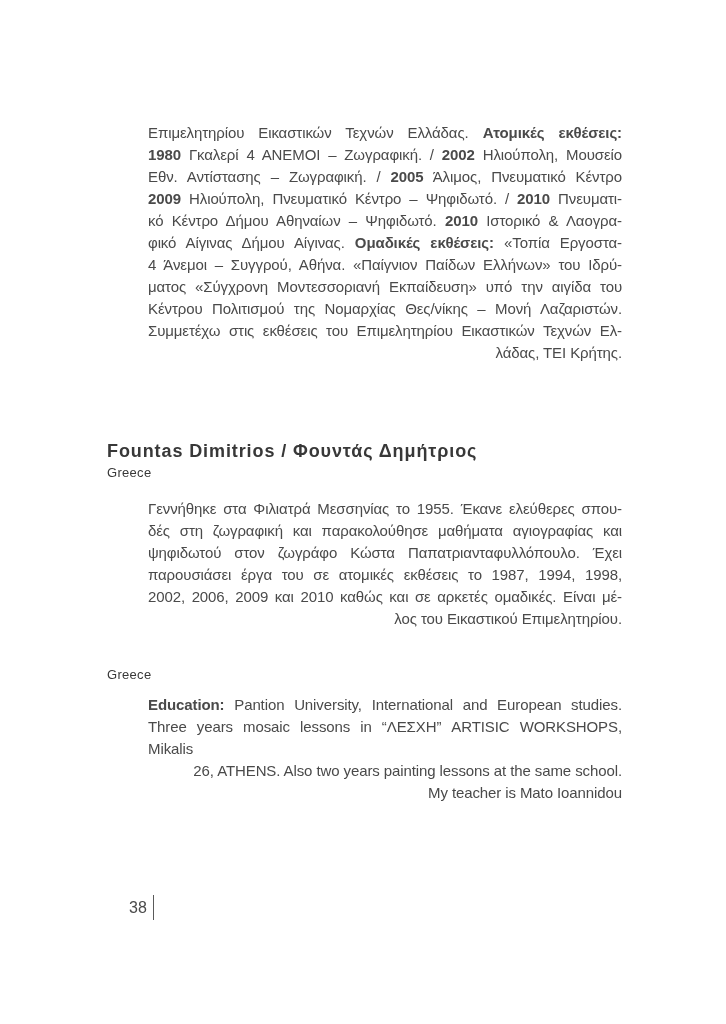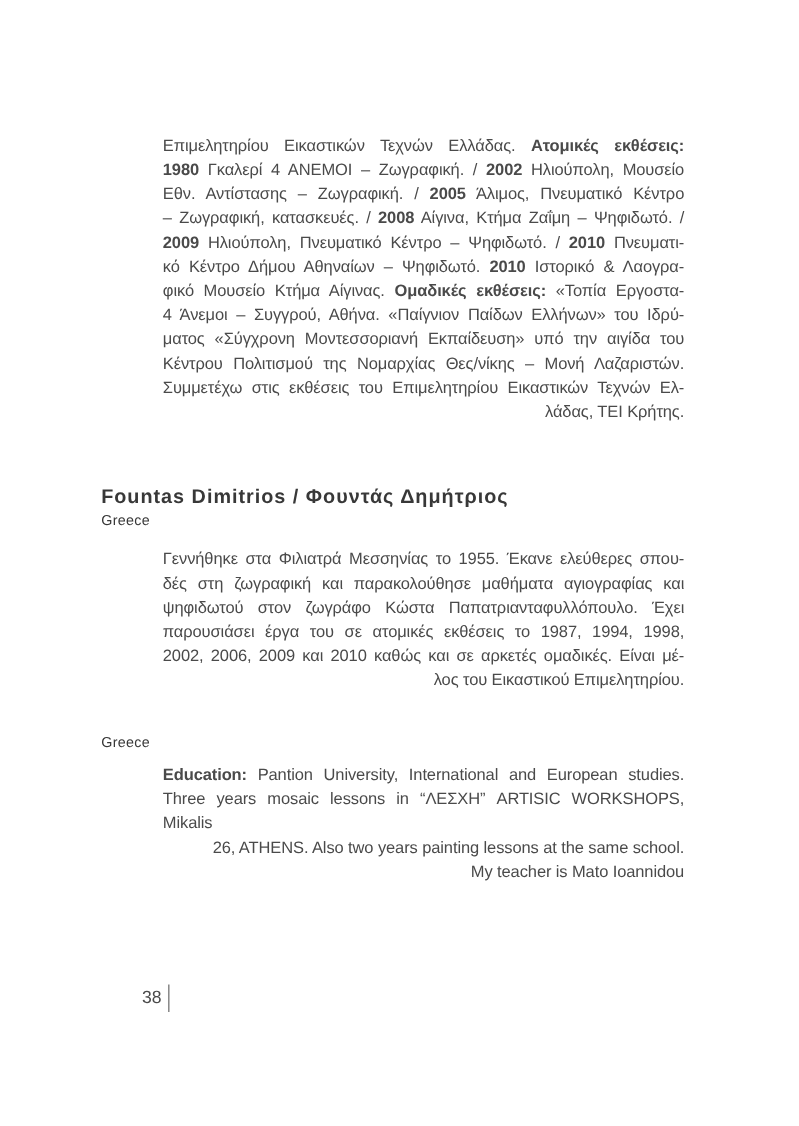--- a/index.html
+++ b/index.html
@@ -31,21 +31,21 @@
   .tline.just {
     white-space: normal;
     text-align: justify;
     text-align-last: justify;
   }
   .bold {
     font-weight: 700;
   }
   .entry-head {
     position: absolute;
-    left: 92px;
+    left: 107px;
     color: #383838;
   }
   .artist-name {
     font-size: 18px;
     font-weight: 700;
     letter-spacing: 0.9px;
     line-height: 24px;
     white-space: nowrap;
   }
   .artist-country {
@@ -77,24 +77,23 @@
 </style>
 </head>
 <body>
 
 <div class="page">
 
   <div class="para" style="top:122px">
       <div class="tline just"><span>Επιμελητηρίου Εικαστικών Τεχνών Ελλάδας. </span><span class="bold">Ατομικές εκθέσεις:</span></div>
       <div class="tline just"><span class="bold">1980</span><span> Γκαλερί 4 ΑΝΕΜΟΙ – Ζωγραφική. / </span><span class="bold">2002</span><span> Ηλιούπολη, Μουσείο</span></div>
       <div class="tline just"><span>Εθν. Αντίστασης – Ζωγραφική. / </span><span class="bold">2005</span><span> Άλιμος, Πνευματικό Κέντρο</span></div>
-      <div class="tline just"><span>– Ζωγραφική, κατασκευές. / </span><span class="bold">2008</span><span> Αίγινα, Κτήμα Ζαΐμη – Ψηφιδωτό. /</span></div>
       <div class="tline just"><span class="bold">2009</span><span> Ηλιούπολη, Πνευματικό Κέντρο – Ψηφιδωτό. / </span><span class="bold">2010</span><span> Πνευματι-</span></div>
       <div class="tline just"><span>κό Κέντρο Δήμου Αθηναίων – Ψηφιδωτό. </span><span class="bold">2010</span><span> Ιστορικό &amp; Λαογρα-</span></div>
-      <div class="tline just"><span>φικό Μουσείο Κτήμα Αίγινας. </span><span class="bold">Ομαδικές εκθέσεις:</span><span> «Τοπία Εργοστα-</span></div>
+      <div class="tline just"><span>φικό Αίγινας Δήμου Αίγινας. </span><span class="bold">Ομαδικές εκθέσεις:</span><span> «Τοπία Εργοστα-</span></div>
       <div class="tline just"><span>4 Άνεμοι – Συγγρού, Αθήνα. «Παίγνιον Παίδων Ελλήνων» του Ιδρύ-</span></div>
       <div class="tline just"><span>ματος «Σύγχρονη Μοντεσσοριανή Εκπαίδευση» υπό την αιγίδα του</span></div>
       <div class="tline just"><span>Κέντρου Πολιτισμού της Νομαρχίας Θες/νίκης – Μονή Λαζαριστών.</span></div>
       <div class="tline just"><span>Συμμετέχω στις εκθέσεις του Επιμελητηρίου Εικαστικών Τεχνών Ελ-</span></div>
       <div class="tline"><span>λάδας, ΤΕΙ Κρήτης.</span></div>
     </div>
 
   <div class="entry-head" style="top:439px">
     <div class="artist-name">Fountas Dimitrios / Φουντάς Δημήτριος</div>
     <div class="artist-country">Greece</div>

